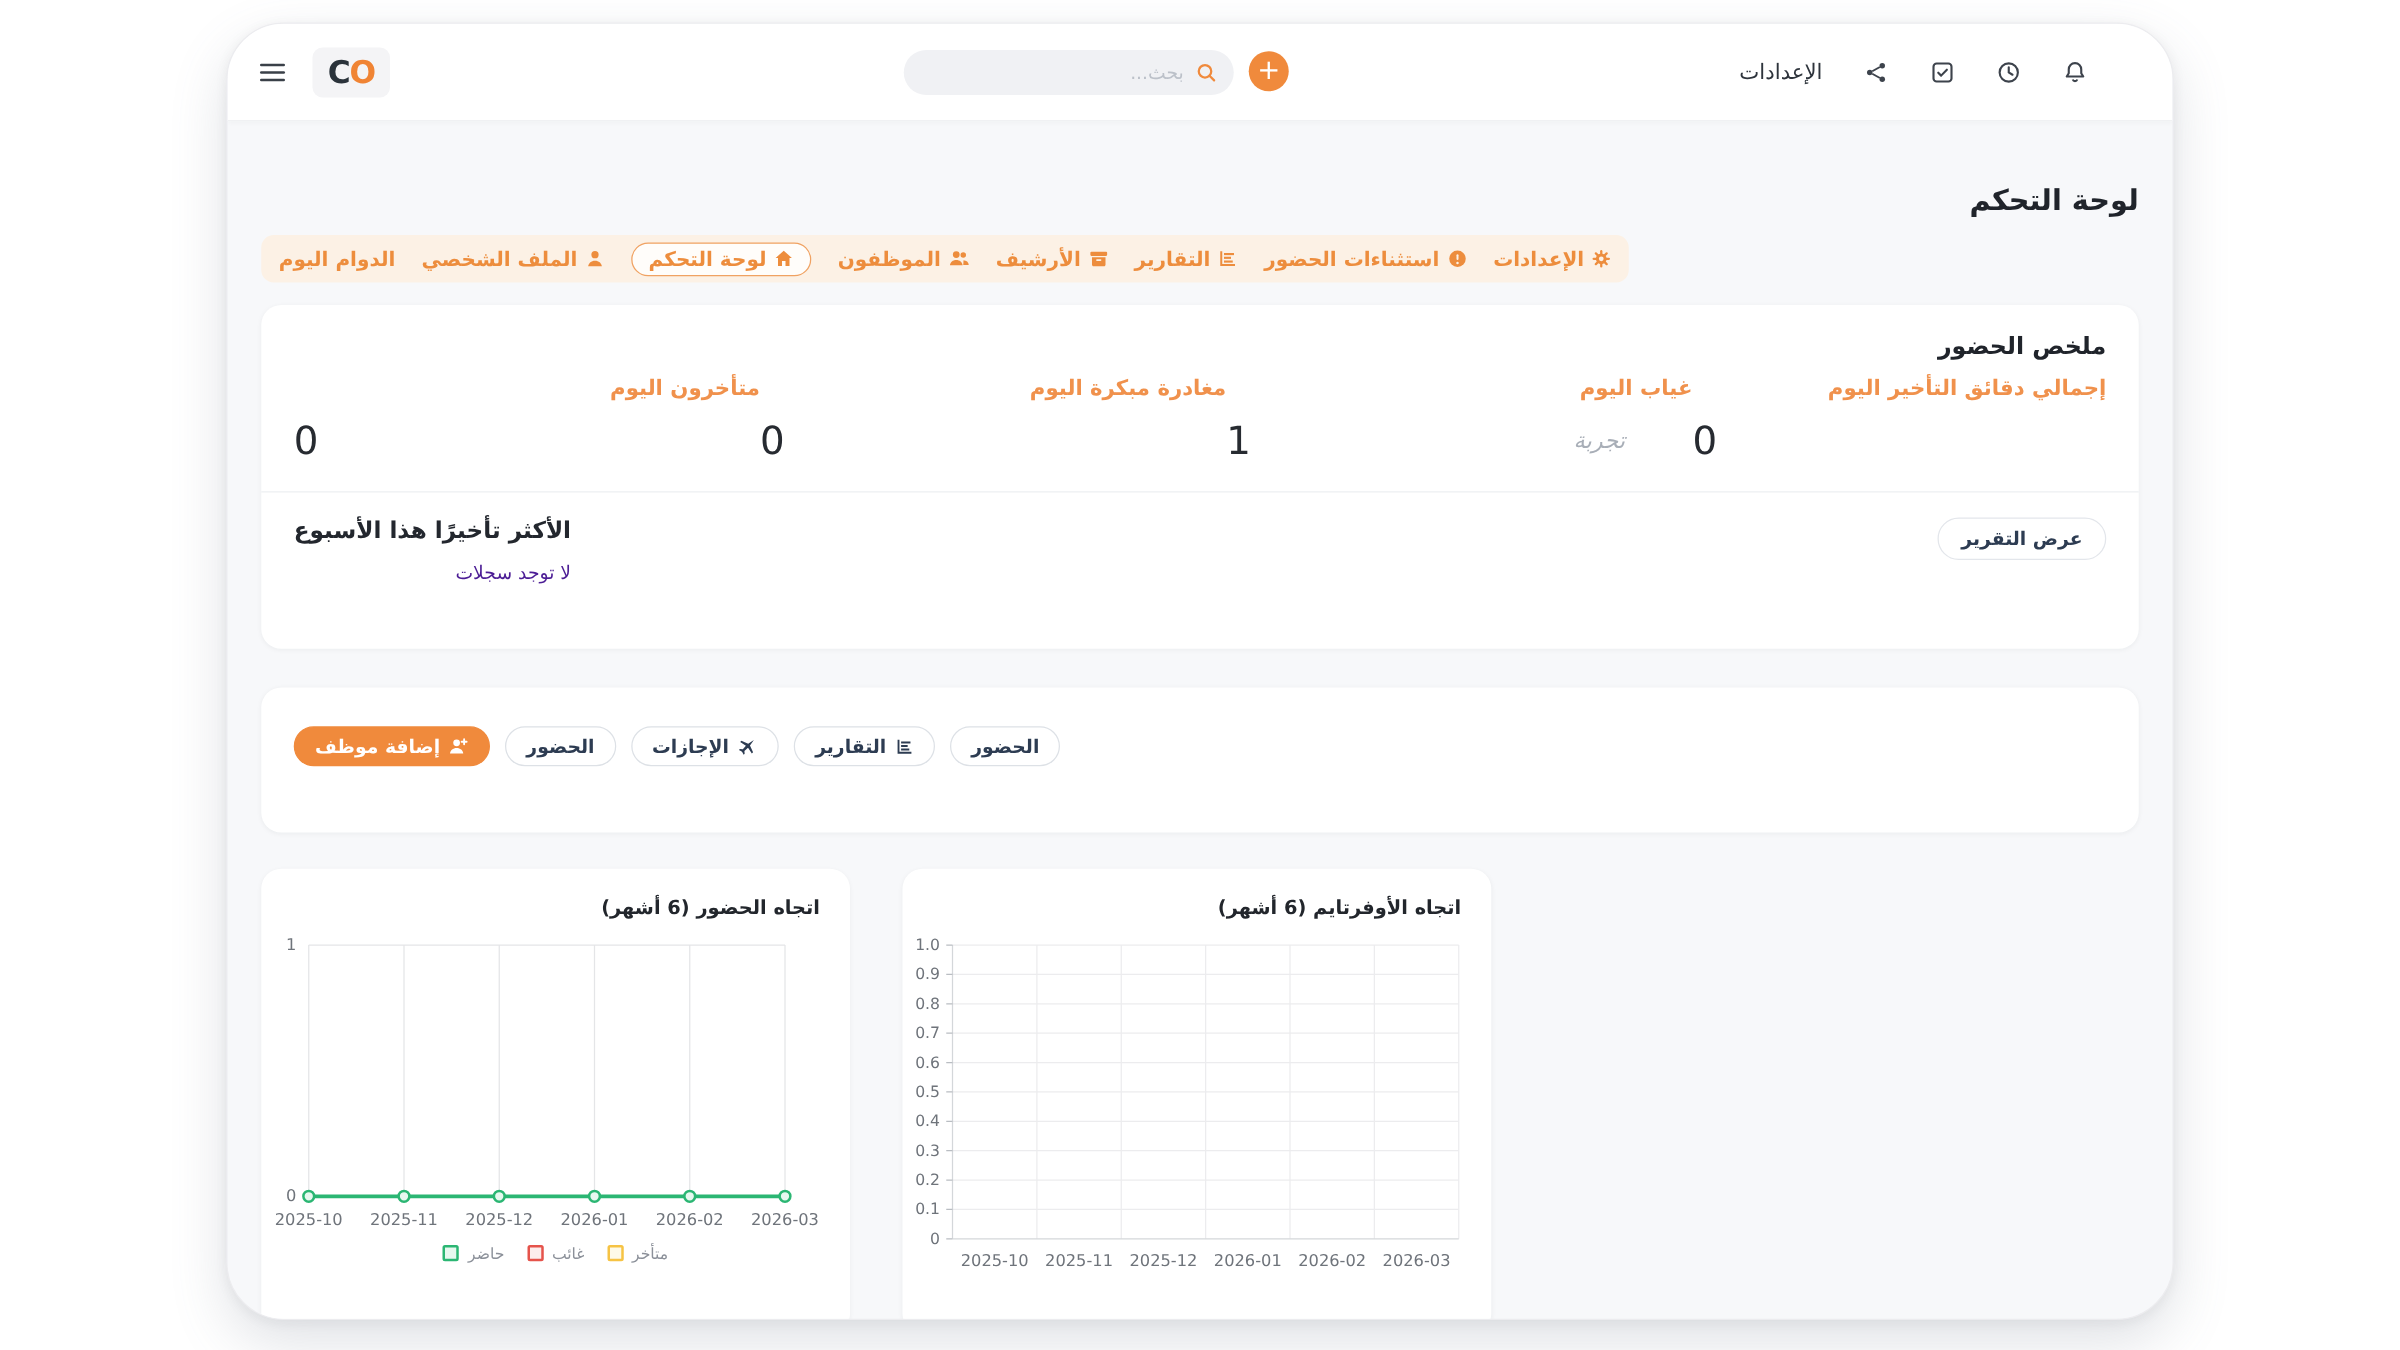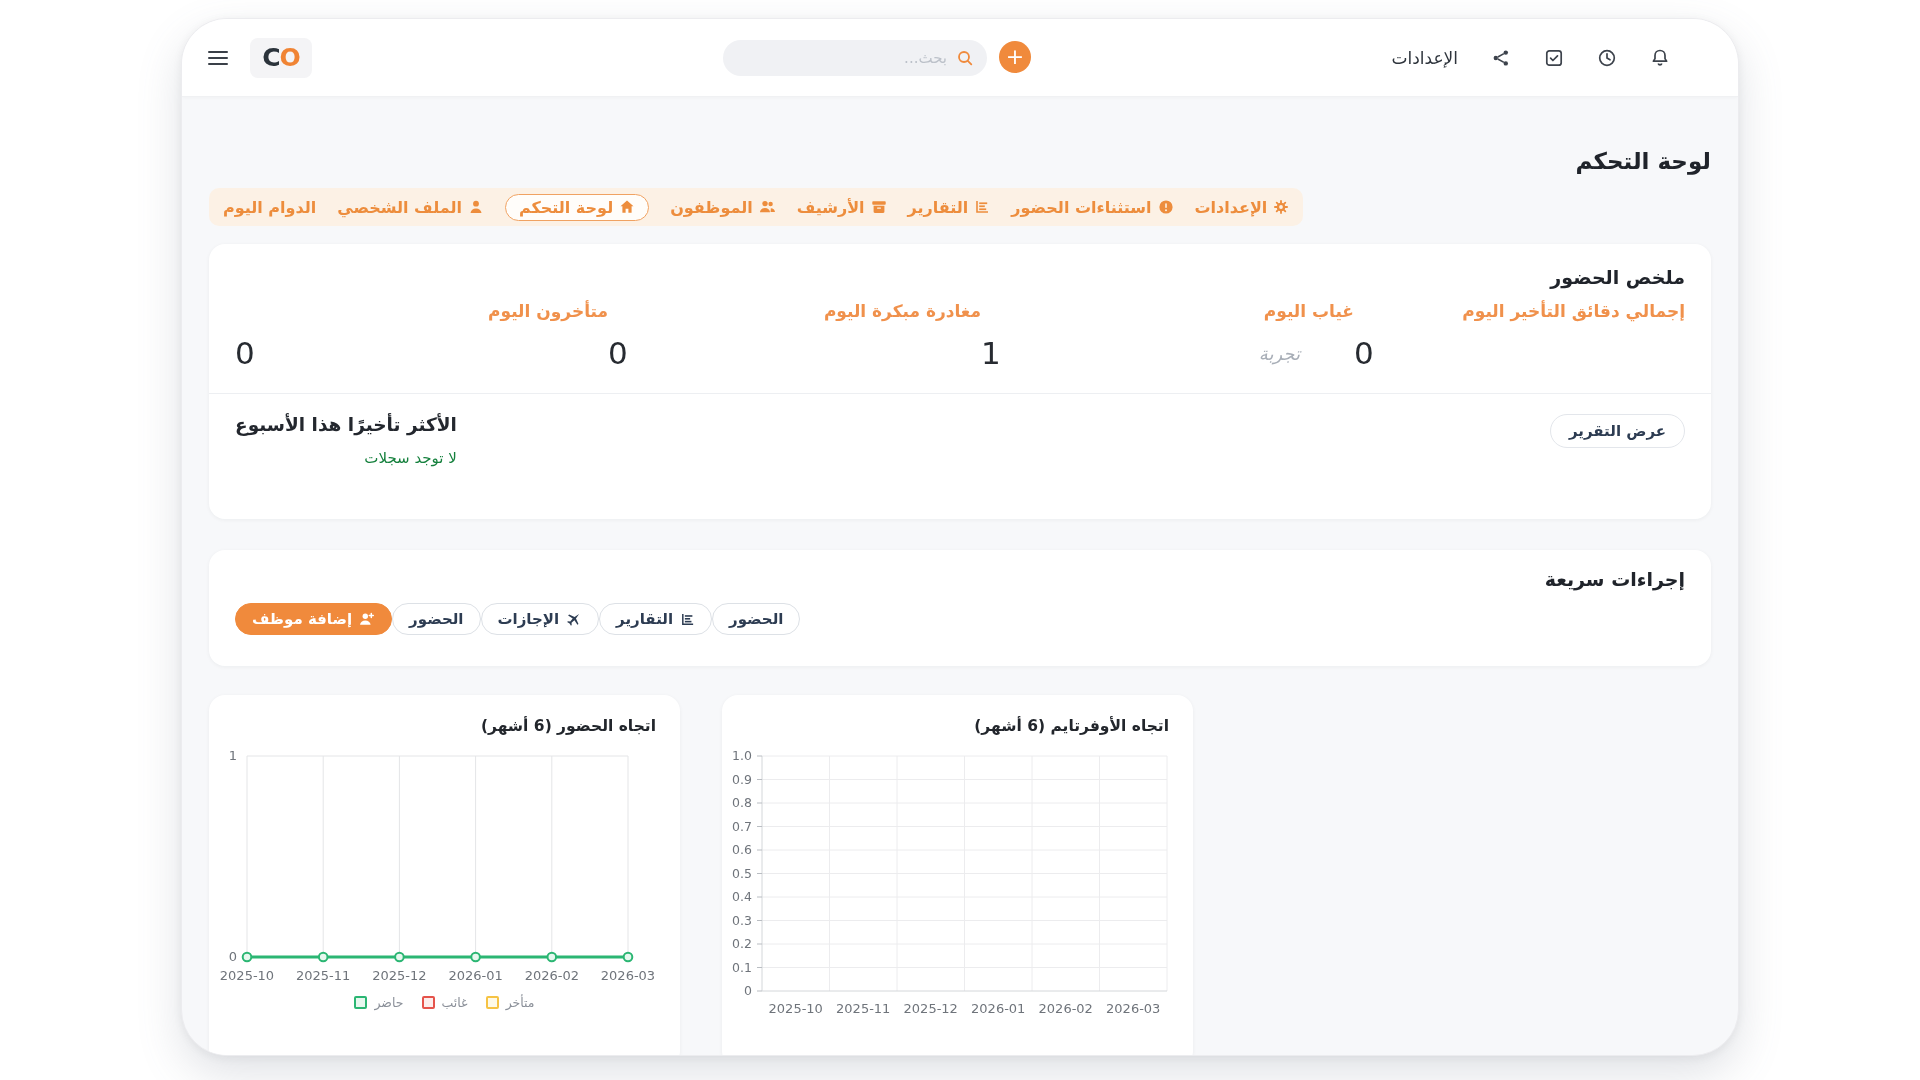--- a/index.html
+++ b/index.html
@@ -59,27 +59,27 @@
   .summary{ margin-top:18px; height:275px; padding:22px 26px 0; }
   .card-title{ font-size:19px; font-weight:700; color:#20242b; }
   .stats{ margin-top:13px; display:grid; grid-template-columns:373px 373px 373px 1fr; }
   .stat-label{ color:#f0914c; font-size:17px; font-weight:600; }
   .stat-value{ margin-top:14px; font-size:31px; color:#272b31; position:relative; display:inline-block; }
   .stat-note{ position:absolute; right:calc(100% + 54px); top:50%; transform:translateY(-50%);
               font-size:18px; color:#a8aeb7; white-space:nowrap;font-style:italic; }
   .summary-divider{ margin:22px -26px 0; border-top:1px solid #edeff2; }
   .late-section{ padding-top:20px; display:flex; justify-content:space-between; align-items:flex-start; }
   .late-title{ font-size:18.5px; font-weight:700; color:#23272e; }
-  .late-empty{ margin-top:14px; font-size:15px; color:#15803d; }
+  .late-empty{ margin-top:14px; font-size:15px; color:#4c1d95; }
   .report-btn{ background:#fff; border:1px solid #e3e6eb; border-radius:999px; padding:7px 18px;
                font-size:15px; font-weight:600; color:#2d3c52; cursor:pointer; font-family:inherit; }
 
   
   .quick{ margin-top:31px; height:116px; padding:18px 26px 0; }
-  .pill-row{ margin-top:13px; display:flex; align-items:center; }
+  .pill-row{ margin-top:13px; display:flex; align-items:center; gap:12px; }
   .pill{ display:flex; align-items:center; gap:7px; background:#fff; border:1px solid #dde1e6;
          border-radius:999px; padding:6px 16px; font-size:15px; font-weight:600; color:#2d3c52;
          cursor:pointer; font-family:inherit; }
   .pill.primary{ background:#f08a3c; border-color:#f08a3c; color:#fff; }
 
   
   .charts-row{ margin-top:29px; display:flex; gap:42px; }
   .chart-card{ position:relative; height:372px; padding:22px 24px 0; }
   .chart-card.c1{ width:478px; } .chart-card.c2{ width:471px; } .chart-card.c3{ width:471px; }
   .chart-title{ font-size:15.5px; font-weight:700; color:#22262c; position:relative; z-index:2; }
@@ -257,21 +257,20 @@
         <div>
           <div class="late-title rtl">الأكثر تأخيرًا هذا الأسبوع</div>
           <div class="late-empty rtl">لا توجد سجلات</div>
         </div>
         <button class="report-btn rtl">عرض التقرير</button>
       </div>
     </div>
 
     
     <div class="card quick">
-      <div class="card-title rtl">إجراءات سريعة</div>
       <div class="pill-row">
         <button class="pill primary">
           <span class="rtl">إضافة موظف</span>
           <svg width="16" height="16" viewBox="0 0 16 16" fill="#fff">
               <circle cx="6.3" cy="5.2" r="2.7"></circle>
               <path d="M6.3 9.4c-2.9 0-5 1.8-5.3 4.3h10.6C11.3 11.2 9.2 9.4 6.3 9.4z"></path>
               <path d="M12.3 2.4v4M10.3 4.4h4" stroke="#fff" stroke-width="1.5" stroke-linecap="round"></path>
             </svg>
         </button>
         <button class="pill">

